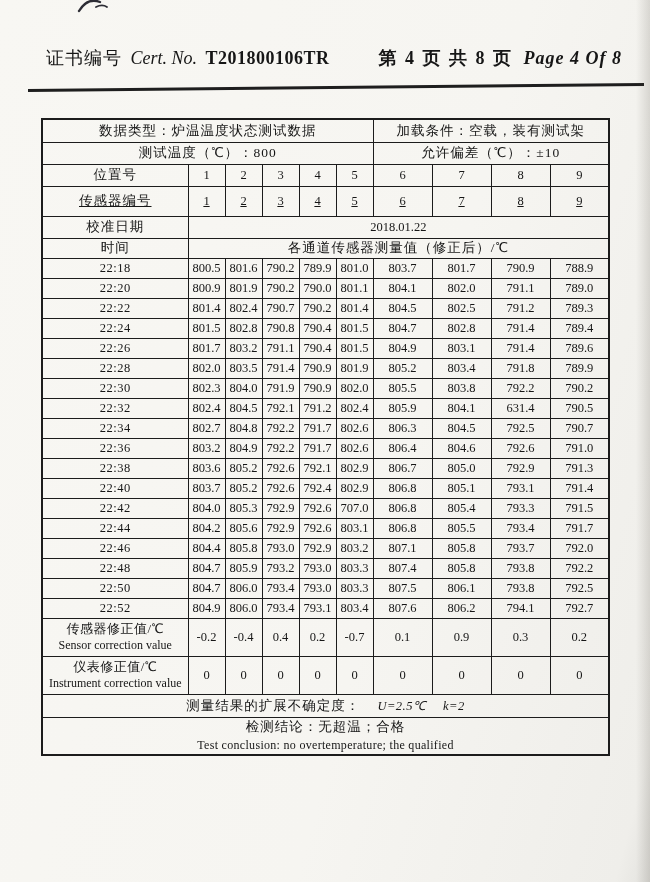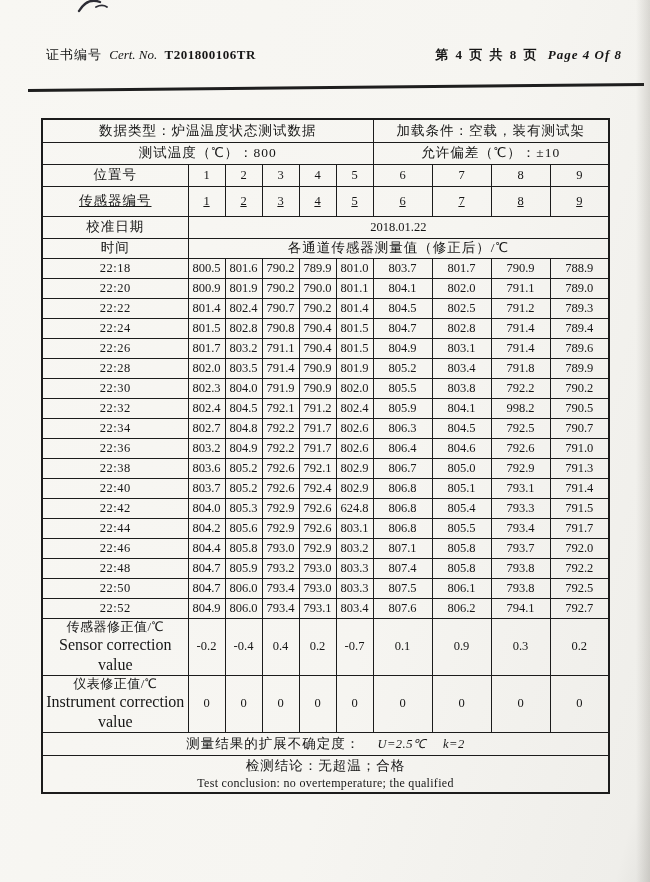--- a/index.html
+++ b/index.html
@@ -9,21 +9,21 @@
     background:linear-gradient(105deg, #f8f7f3 0%, #f6f5f1 60%, #efeeea 96%, #e3e2de 100%);
     font-family:"Liberation Serif", serif;
     color:#161616;
     overflow:hidden;
   }
   .pen-mark { position:absolute; left:76px; top:-2px; }
 
   .header {
     position:absolute; top:46px; left:46px; width:576px;
     display:flex; justify-content:space-between; align-items:flex-end;
-    font-size:13px; white-space:nowrap;
+    font-size:18px; white-space:nowrap;
   }
   .header .cjk { letter-spacing:1px; }
   .cert-prefix { font-style:italic; margin:0 4px; }
   .cert-number { font-weight:bold; letter-spacing:0.5px; }
   .page-cn { font-weight:bold; letter-spacing:2px; }
   .page-en { font-weight:bold; font-style:italic; margin-left:6px; letter-spacing:1px; }
 
   .rule {
     position:absolute; top:86px; left:28px; width:616px; height:3px;
     background:#1e1e1e; transform:rotate(-0.55deg);
@@ -41,21 +41,21 @@
     font-size:12.5px;
     overflow:hidden; white-space:nowrap;
   }
   table { border:2px solid #1c1c1c; }
   .cn { font-size:13.5px; letter-spacing:1px; }
   .h23 { height:23px; } .h22 { height:22px; } .h30 { height:30px;text-decoration:underline; } .h20 { height:20px;padding-left:48px; }
   .data-row td { height:19px; font-size:12.5px; }
   .time-cell { letter-spacing:0.5px;margin-left:40px; }
   .corr-row td { height:37px; }
   .corr-label { font-size:13px; white-space:normal; line-height:1.25; letter-spacing:0.5px; }
-  .corr-label .en { font-size:16px; letter-spacing:0; }
+  .corr-label .en { font-size:12px; letter-spacing:0; }
   .uncert-row td { height:22px; }
   .uncert-label { letter-spacing:1px; }
   .var-term { font-style:italic; margin-left:14px; letter-spacing:0.5px; }
   .concl-row td { height:36px; white-space:normal; line-height:1.35; }
   .concl-en { font-size:12px; letter-spacing:0.3px; }
 
   .edge-shade {
     position:absolute; top:0; right:0; width:14px; height:882px;
     background:linear-gradient(to right, rgba(0,0,0,0), rgba(90,85,75,0.18));
     pointer-events:none;
@@ -226,21 +226,21 @@
         </tr>
         <tr class="data-row">
           <td class="time-cell">22:32</td>
           <td>802.4</td>
           <td>804.5</td>
           <td>792.1</td>
           <td>791.2</td>
           <td>802.4</td>
           <td>805.9</td>
           <td>804.1</td>
-          <td>998.2</td>
+          <td>631.4</td>
           <td>790.5</td>
         </tr>
         <tr class="data-row">
           <td class="time-cell">22:34</td>
           <td>802.7</td>
           <td>804.8</td>
           <td>792.2</td>
           <td>791.7</td>
           <td>802.6</td>
           <td>806.3</td>
@@ -283,21 +283,21 @@
           <td>805.1</td>
           <td>793.1</td>
           <td>791.4</td>
         </tr>
         <tr class="data-row">
           <td class="time-cell">22:42</td>
           <td>804.0</td>
           <td>805.3</td>
           <td>792.9</td>
           <td>792.6</td>
-          <td>624.8</td>
+          <td>707.0</td>
           <td>806.8</td>
           <td>805.4</td>
           <td>793.3</td>
           <td>791.5</td>
         </tr>
         <tr class="data-row">
           <td class="time-cell">22:44</td>
           <td>804.2</td>
           <td>805.6</td>
           <td>792.9</td>

